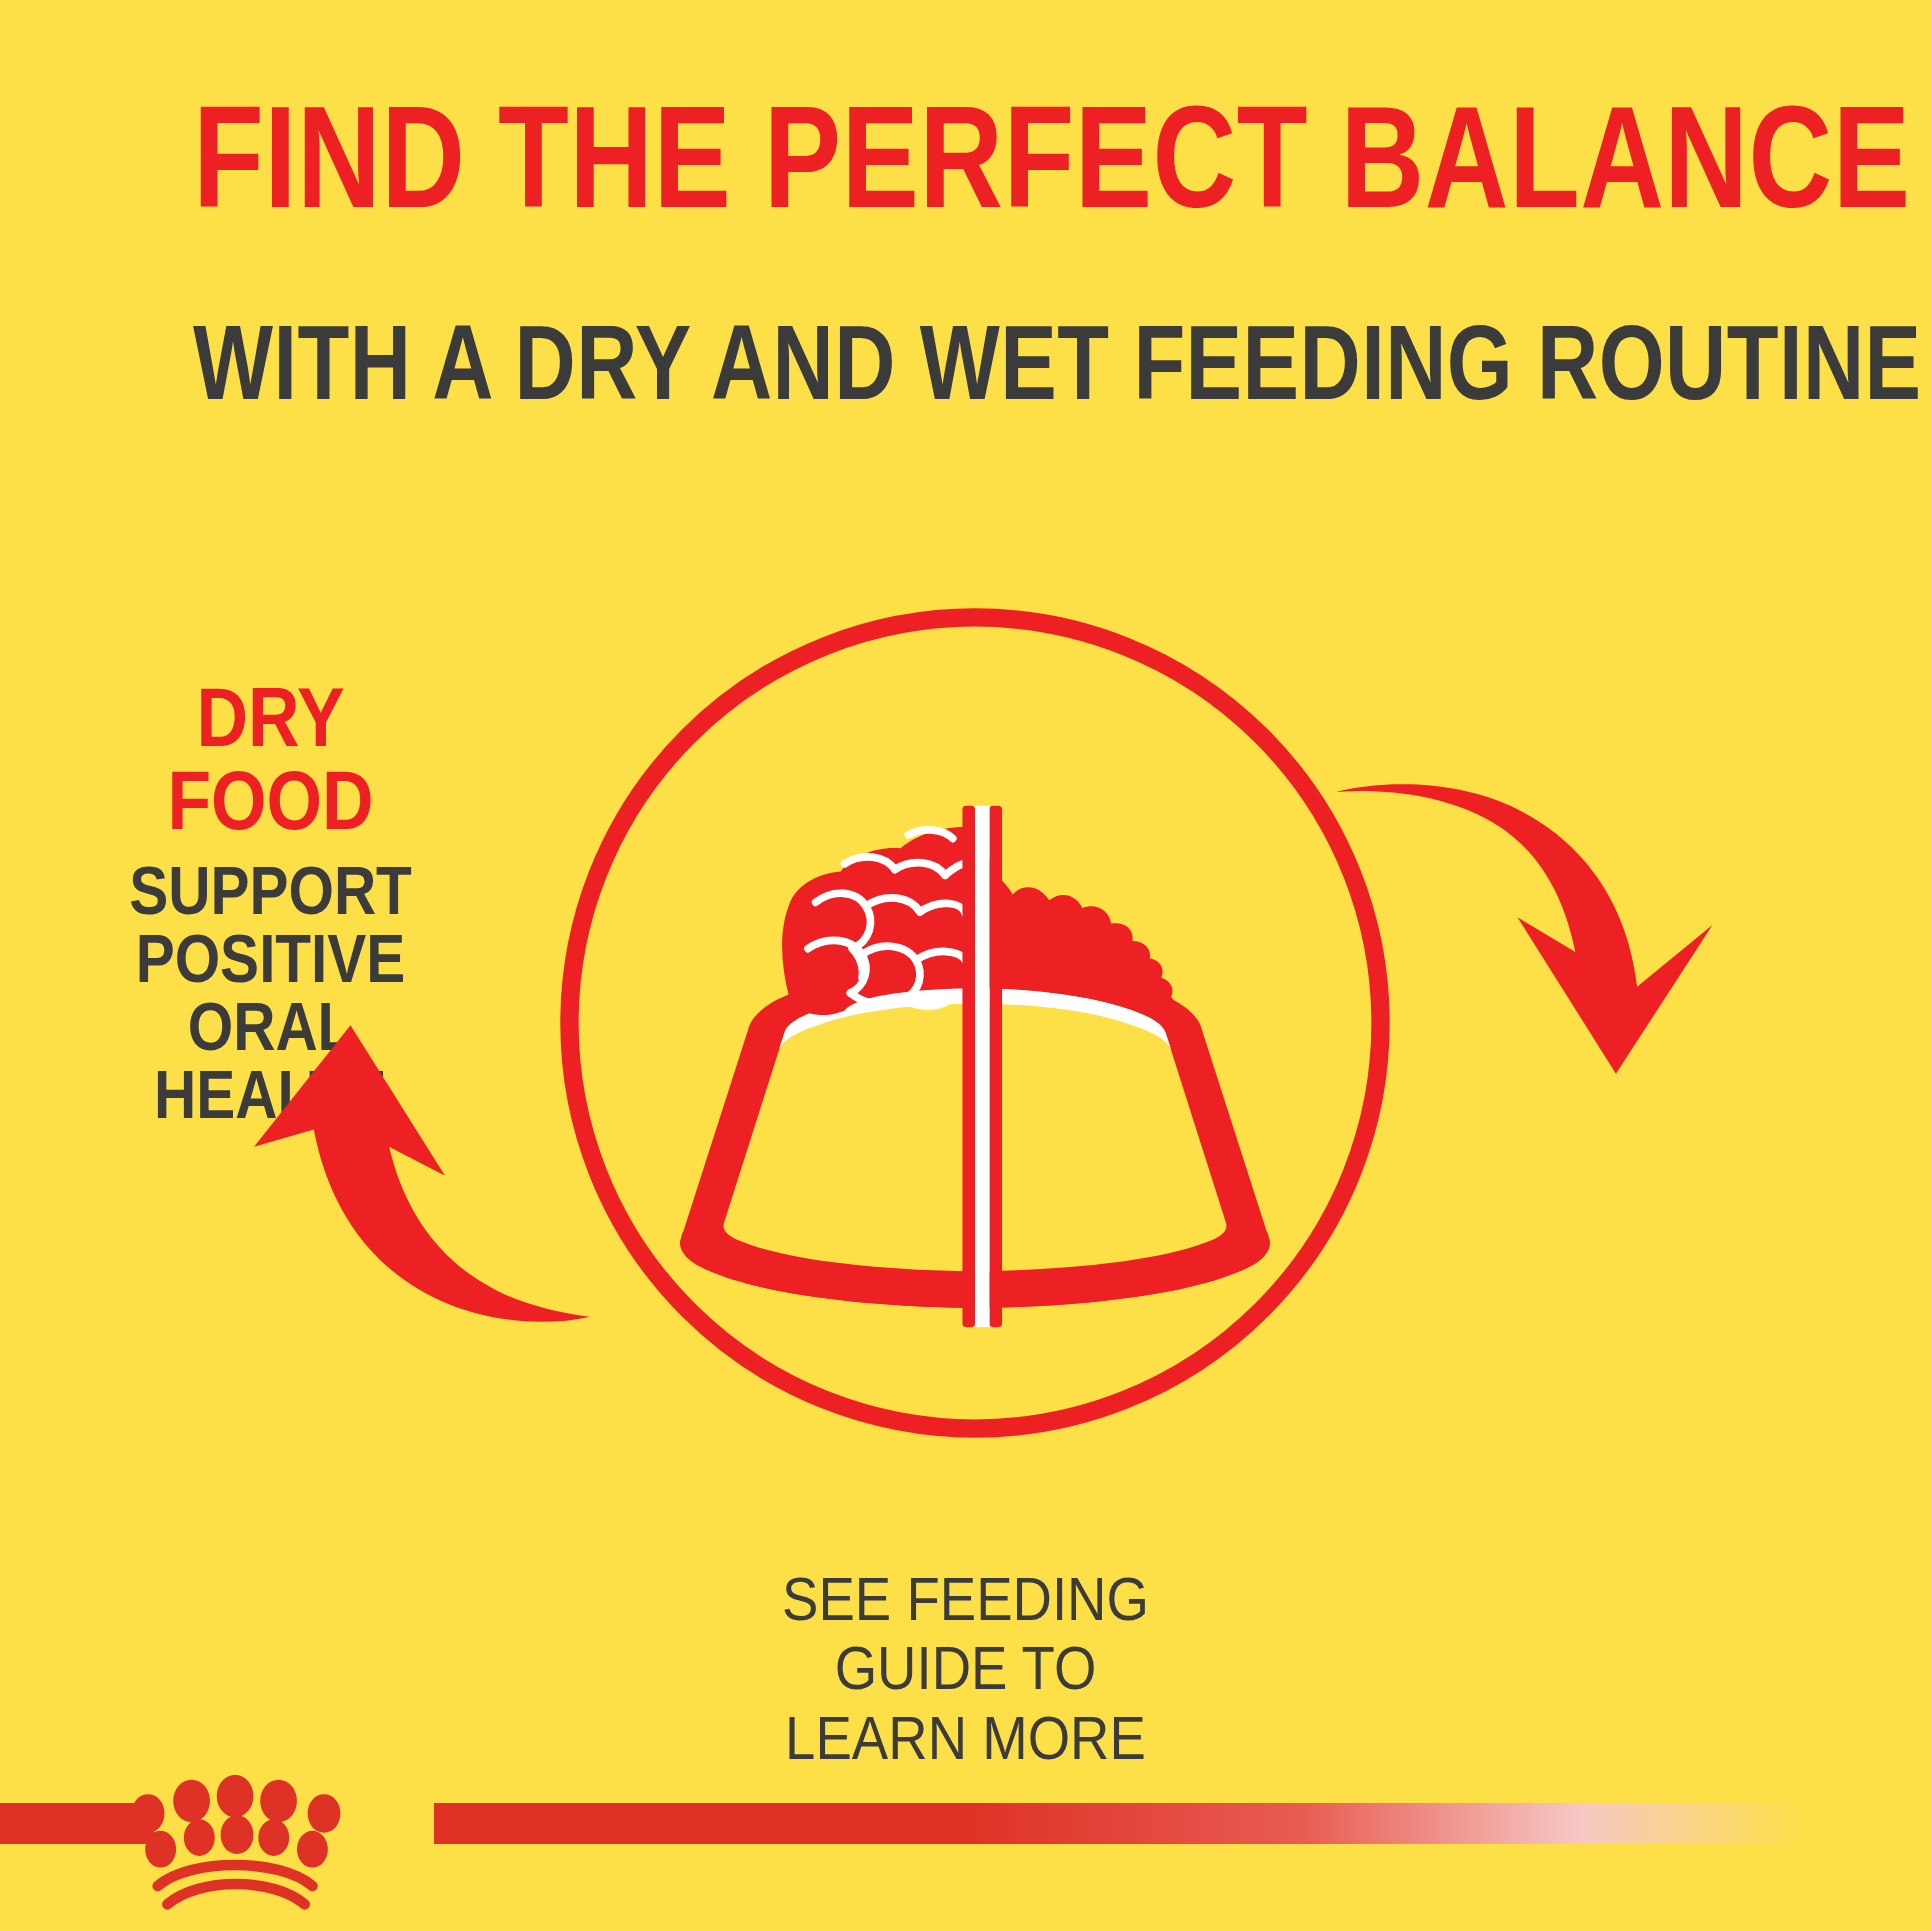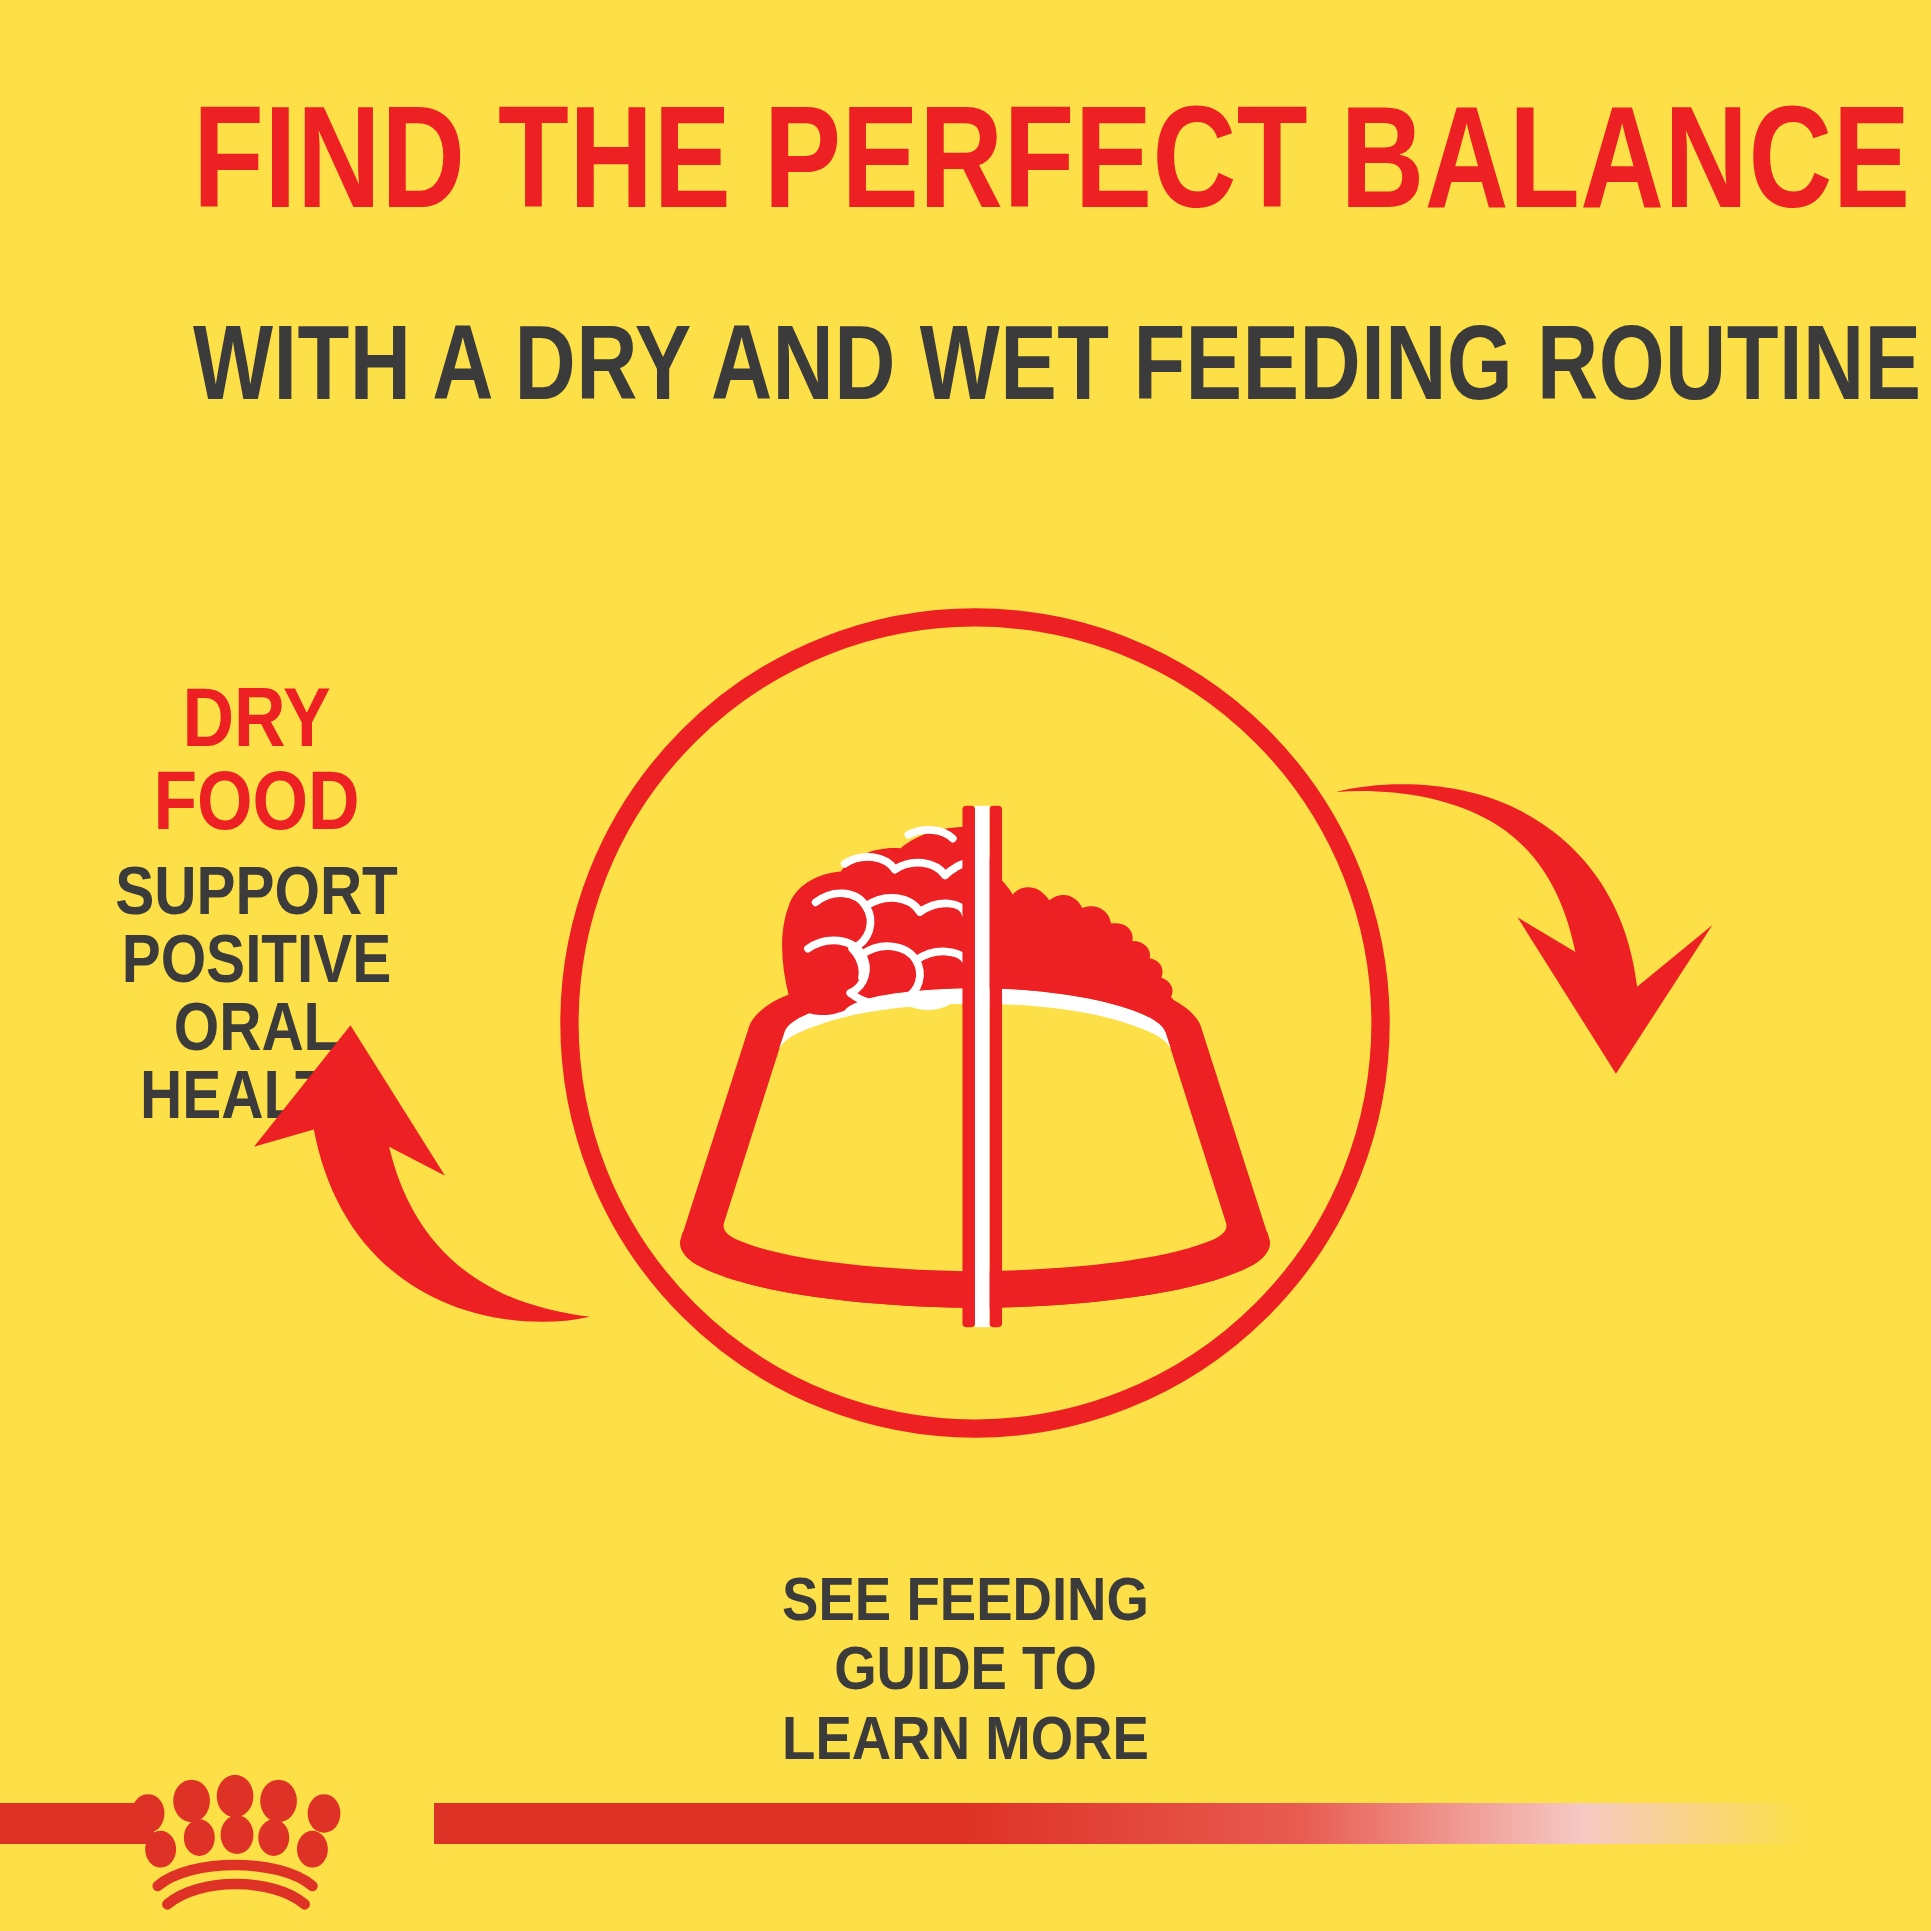--- a/index.html
+++ b/index.html
@@ -58,30 +58,30 @@
     margin-bottom:13.5px;
   }
   .sideblock .body {
     display:block;
     color:#3B3B3B;
     font-size:68px;
     transform:scaleX(0.86);
   }
   .sideblock .body span { display:block; }
 
-  #dry-block { left:44px;  top:676px;  width:425px; }
+  #dry-block { left:58px;  top:676px;  width:425px; }
   #wet-block { left:1410px; top:1079px; width:483px; }
 
   
   #cta {
     position:absolute;
     left:676px; top:1564px; width:579px;
     text-align:center;
     font-family:"Liberation Sans Narrow","Liberation Sans", sans-serif;
-    font-weight:700;
+    font-weight:400;
     font-size:62px;
     line-height:1.12;
     color:#3B3B3B;
   }
   #cta span { display:block; transform:scaleX(0.88); }
 
   
   #graphic {
     position:absolute;
     left:526px; top:574px;

